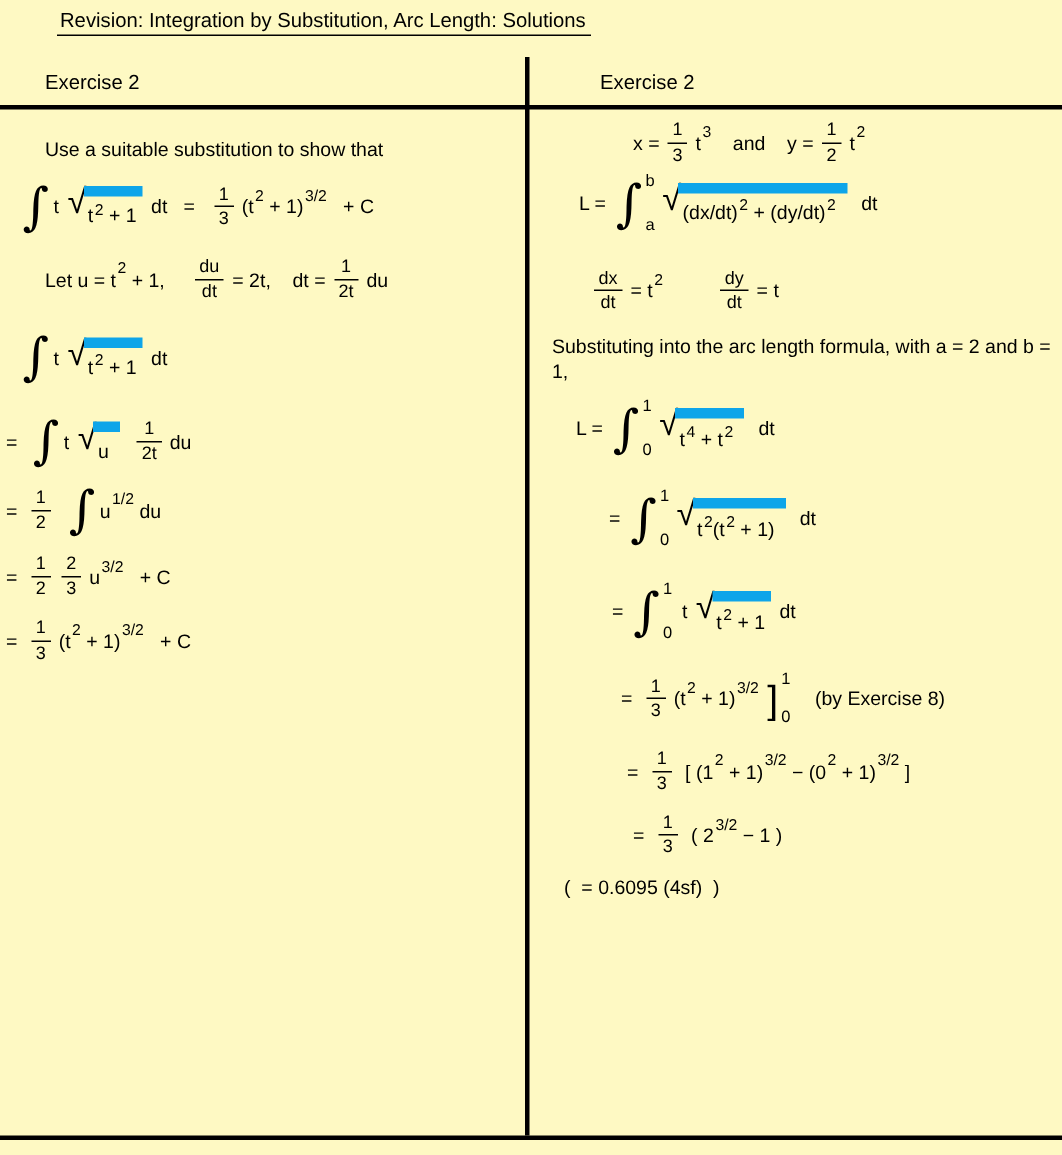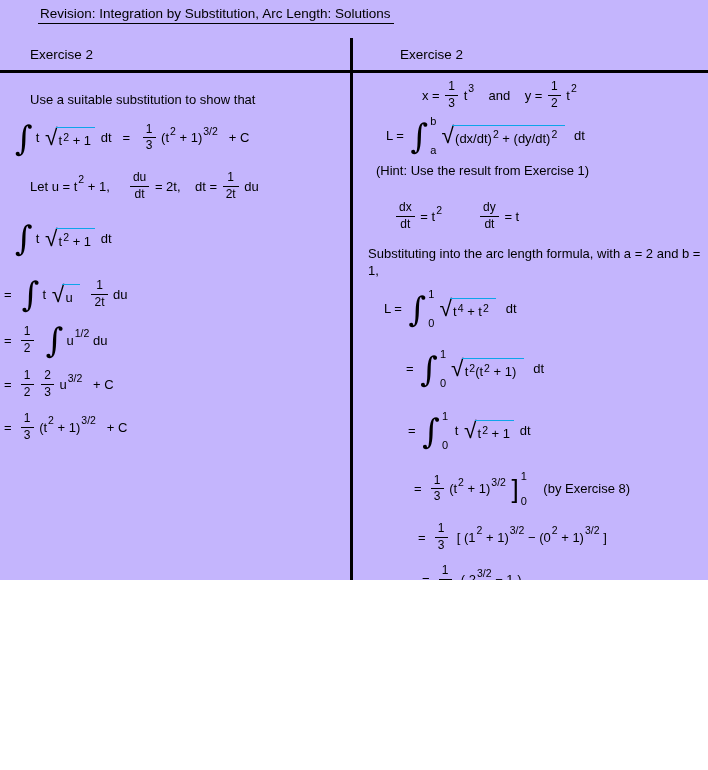--- a/index.html
+++ b/index.html
@@ -1,19 +1,19 @@
 <!DOCTYPE html>
 <html><head>
 <meta charset="utf-8">
 <style>
   * { box-sizing: border-box; }
   body { margin: 0; background: #ffffff; }
   .page {
-    position: relative; width: 708px; height: 580px; overflow: hidden;
-    background: #c4b5fd; color: #000000;
+    position: relative; width: 708px; height: 770px; overflow: hidden;
+    background: #fef9c3; color: #000000;
     font-family: "Liberation Sans", "DejaVu Sans", sans-serif; font-size: 13px;
   }
   .title {
     position: absolute; left: 38px; top: 6px;
     padding: 0 4px 2px 2px; border-bottom: 1.5px solid #000; font-size: 13.5px;
   }
   .colhead { position: absolute; top: 47px; font-size: 13.5px; }
   .hrule, .vrule { position: absolute; background: #000; }
   #hr-top { left: 0; top: 70px; width: 708px; height: 3px; }
   #hr-bottom { left: 0; top: 757px; width: 708px; height: 3px; }
@@ -25,21 +25,21 @@
   .mline { line-height: 1; }
   .mt { display: inline-block; vertical-align: middle; white-space: pre; }
   .sup { display: inline-block; vertical-align: middle; position: relative; top: -7px;
          font-size: 10.5px; margin-left: 1px; white-space: pre; }
   .frac { display: inline-block; vertical-align: middle; text-align: center;
           font-size: 12px; line-height: 1.15; margin: 0 2px; }
   .num { display: block; padding: 0 3px 1px; }
   .den { display: block; border-top: 1px solid #000; padding: 1px 3px 0; }
   .sqrt { display: inline-flex; align-items: flex-start; vertical-align: middle; margin: 0 2px; }
   .rsign { font-size: 23px; line-height: 0.9; margin-right: -2px; }
-  .rbody { border-top: 1px solid #0ea5e9; padding: 5px 4px 1px 3px; }
+  .rbody { border-top: 7px solid #0ea5e9; padding: 5px 4px 1px 3px; }
   .rbody .sup { top: -4px; }
   .int { display: inline-flex; align-items: center; vertical-align: middle; margin: 0 3px; }
   .isign { font-family: "DejaVu Serif", serif; font-size: 34px; line-height: 1; }
   .ilims { display: inline-flex; flex-direction: column; justify-content: space-between;
            height: 42px; font-size: 11px; margin-left: 2px; padding: 1px 0; }
   .fencew { display: inline-flex; align-items: center; vertical-align: middle; margin: 0 2px; }
   .fsign { font-size: 26px; line-height: 1; }
   .flims { display: inline-flex; flex-direction: column; justify-content: space-between;
            height: 38px; font-size: 11px; margin-left: 2px; padding: 1px 0; }
 </style>
@@ -90,21 +90,20 @@
     <div class="mline" style="margin:4px 0 0 20px"><span class="mt">L = </span><span class="int">
           <span class="isign">∫</span>
           <span class="ilims">
             <span class="iup">b</span>
             <span class="ilo">a</span>
           </span>
         </span><span class="sqrt">
           <span class="rsign">√</span>
           <span class="rbody"><span class="mt">(dx/dt)</span><span class="sup">2</span><span class="mt"> + (dy/dt)</span><span class="sup">2</span><span class="mt"> </span></span>
         </span><span class="mt">  dt</span></div>
-    <p class="txt" style="margin:6px 0 0 10px">(Hint: Use the result from Exercise 1)</p>
     <div class="mline" style="margin:22px 0 0 28px"><span class="frac"><span class="num">dx</span><span class="den">dt</span></span><span class="mt"> = t</span><span class="sup">2</span><span class="mt">          </span><span class="frac"><span class="num">dy</span><span class="den">dt</span></span><span class="mt"> = t</span></div>
     <p class="txt" style="margin:14px 0 0 2px">Substituting into the arc length formula, with a = 2 and b = 1,</p>
     <div class="mline" style="margin:8px 0 0 18px"><span class="mt">L = </span><span class="int">
           <span class="isign">∫</span>
           <span class="ilims">
             <span class="iup">1</span>
             <span class="ilo">0</span>
           </span>
         </span><span class="sqrt">
           <span class="rsign">√</span>
@@ -132,15 +131,16 @@
         </span><span class="mt"> dt</span></div>
     <div class="mline" style="margin:18px 0 0 48px"><span class="mt">=  </span><span class="frac"><span class="num">1</span><span class="den">3</span></span><span class="mt"> (t</span><span class="sup">2</span><span class="mt"> + 1)</span><span class="sup">3/2</span><span class="mt"> </span><span class="fencew">
           <span class="fsign">]</span>
           <span class="flims">
             <span class="iup">1</span>
             <span class="ilo">0</span>
           </span>
         </span><span class="mt">    (by Exercise 8)</span></div>
     <div class="mline" style="margin:14px 0 0 52px"><span class="mt">=  </span><span class="frac"><span class="num">1</span><span class="den">3</span></span><span class="mt">  [ (1</span><span class="sup">2</span><span class="mt"> + 1)</span><span class="sup">3/2</span><span class="mt"> − (0</span><span class="sup">2</span><span class="mt"> + 1)</span><span class="sup">3/2</span><span class="mt"> ]</span></div>
     <div class="mline" style="margin:12px 0 0 56px"><span class="mt">=  </span><span class="frac"><span class="num">1</span><span class="den">3</span></span><span class="mt">  ( 2</span><span class="sup">3/2</span><span class="mt"> − 1 )</span></div>
+    <p class="txt" style="margin:12px 0 0 10px">(  = 0.6095 (4sf)  )</p>
   </div>
 
 </div>
 
 </body></html>

